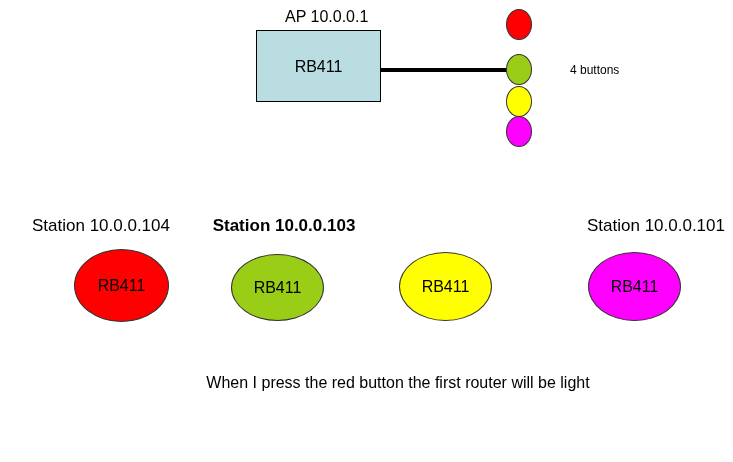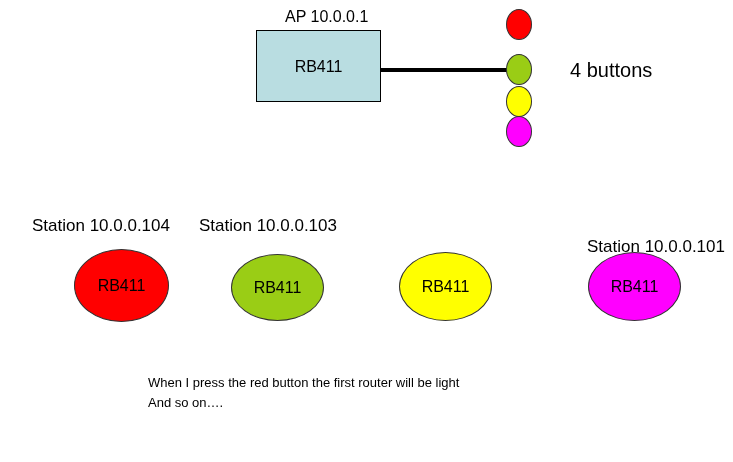--- a/index.html
+++ b/index.html
@@ -64,21 +64,21 @@
     left: 506px;
   }
   #btn-0 { top: 9px; }
   #btn-1 { top: 54px; }
   #btn-2 { top: 86px; }
   #btn-3 { top: 116px; }
 
   #buttons-caption {
     left: 570px;
     top: 61px;
-    font-size: 20px;
+    font-size: 12px;
     line-height: 19px;
     white-space: nowrap;
   }
 
   
   .station-label {
     top: 216px;
     font-size: 17px;
     line-height: 19px;
     white-space: nowrap;
@@ -91,36 +91,36 @@
     display: flex;
     align-items: center;
     justify-content: center;
   }
   .station-node-text {
     font-size: 16px;
     line-height: 19px;
   }
 
   #station-label-0 { left: 25px;  width: 152px; }
-  #station-label-1 { left: 192px; width: 152px; }
+  #station-label-1 { left: 208px; width: 152px; font-weight: bold; }
   #station-label-2 { left: 382px; width: 152px; }
-  #station-label-3 { left: 580px; width: 152px; margin-top: 21px; }
+  #station-label-3 { left: 580px; width: 152px; }
 
   #station-node-0 { left: 74px;  top: 249px; width: 95px; height: 73px; }
   #station-node-1 { left: 231px; top: 254px; width: 93px; height: 67px; }
   #station-node-2 { left: 399px; top: 252px; width: 93px; height: 69px; }
   #station-node-3 { left: 588px; top: 252px; width: 93px; height: 69px; }
 
   
   #caption-block {
     left: 148px;
     top: 373px;
     width: 500px;
-    text-align: left;
-    font-size: 13px;
+    text-align: center;
+    font-size: 16px;
     line-height: 20px;
   }
   #caption-block div { white-space: nowrap; }
 </style>
 </head>
 <body>
 
 <div id="canvas">
 
   <div class="abs" id="ap-label">AP 10.0.0.1</div>
@@ -150,16 +150,15 @@
   </div>
   <div class="abs station-node" id="station-node-2" style="background: rgb(255, 255, 0);">
     <span class="station-node-text">RB411</span>
   </div>
   <div class="abs station-node" id="station-node-3" style="background: rgb(255, 0, 255);">
     <span class="station-node-text">RB411</span>
   </div>
 
   <div class="abs" id="caption-block">
     <div>When I press the red button the first router will be light</div>
-    <div>And so on….</div>
   </div>
 
 </div>
 
 </body></html>

